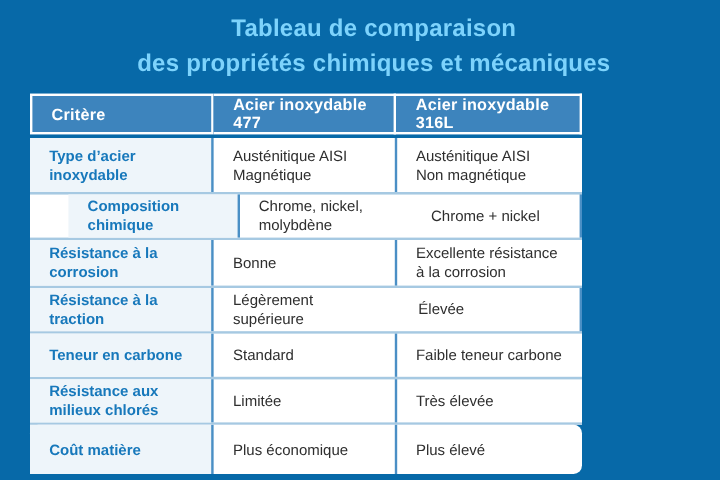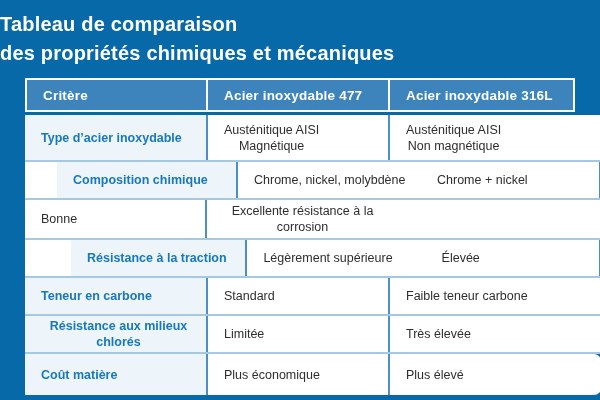--- a/index.html
+++ b/index.html
@@ -9,31 +9,33 @@
   body {
     width: 600px;
     height: 400px;
     background: #0769a8;
     font-family: "Liberation Sans", sans-serif;
     overflow: hidden;
     position: relative;
   }
   .title {
     padding-top: 10px;
-    color: #ffffff;
+    text-align: center;
+    color: #7dd3fc;
     font-size: 20px;
     font-weight: 700;
     line-height: 29px;
     letter-spacing: 0.2px;
+    padding-left: 23px;
   }
   .table {
     position: absolute;
     left: 25px;
     top: 78px;
-    width: 576px;
+    width: 460px;
   }
   .thead {
     display: flex;
     height: 34px;
   }
   .th {
     box-sizing: border-box;
     background: #3d84bd;
     border: 2px solid #ffffff;
     color: #ffffff;
@@ -41,21 +43,21 @@
     font-weight: 700;
     display: flex;
     align-items: center;
     padding-left: 16px;
     letter-spacing: 0.2px;
   }
   .th + .th { border-left: 0; }
   .c1 { width: 183px; }
   .c2 { width: 182px; }
   .c3 { width: 185px; }
-  .tbody { margin-top: 3px; text-align: center; }
+  .tbody { margin-top: 3px; }
   .tr {
     display: flex;
     background: #ffffff;
     border-bottom: 2px solid #a6c9e2;
   }
   .tr:last-child { border-bottom: 0; border-radius: 7px; }
   .td {
     box-sizing: border-box;
     display: flex;
     align-items: center;
@@ -67,21 +69,21 @@
   }
   .td.c1, .td.c2 { border-right: 2px solid #4a8fc5; }
   .td.crit {
     background: #eef5fa;
     color: #1778bb;
     font-weight: 700;
   }
   .r0 { height: 45px; }
   .r1 { height: 36px; padding-left: 32px; }
   .r2 { height: 38px; }
-  .r3 { height: 36px; padding-left: 46px; }
+  .r3 { height: 36px; }
   .r4 { height: 36px; }
   .r5 { height: 36px; }
   .r6 { height: 41px; }
 </style>
 </head>
 <body>
 
 <div class="title">
   <div>Tableau de comparaison</div>
   <div>des propriétés chimiques et mécaniques</div>
@@ -100,20 +102,21 @@
 Magnétique</div>
       <div class="td c3">Austénitique AISI
 Non magnétique</div>
     </div>
     <div class="tr r1">
       <div class="td c1 crit">Composition chimique</div>
       <div class="td c3">Chrome, nickel, molybdène</div>
       <div class="td c2">Chrome + nickel</div>
     </div>
     <div class="tr r2">
+      <div class="td c1 crit">Résistance à la corrosion</div>
       <div class="td c2">Bonne</div>
       <div class="td c3">Excellente résistance à la corrosion</div>
     </div>
     <div class="tr r3">
       <div class="td c1 crit">Résistance à la traction</div>
       <div class="td c3">Légèrement supérieure</div>
       <div class="td c2">Élevée</div>
     </div>
     <div class="tr r4">
       <div class="td c1 crit">Teneur en carbone</div>

